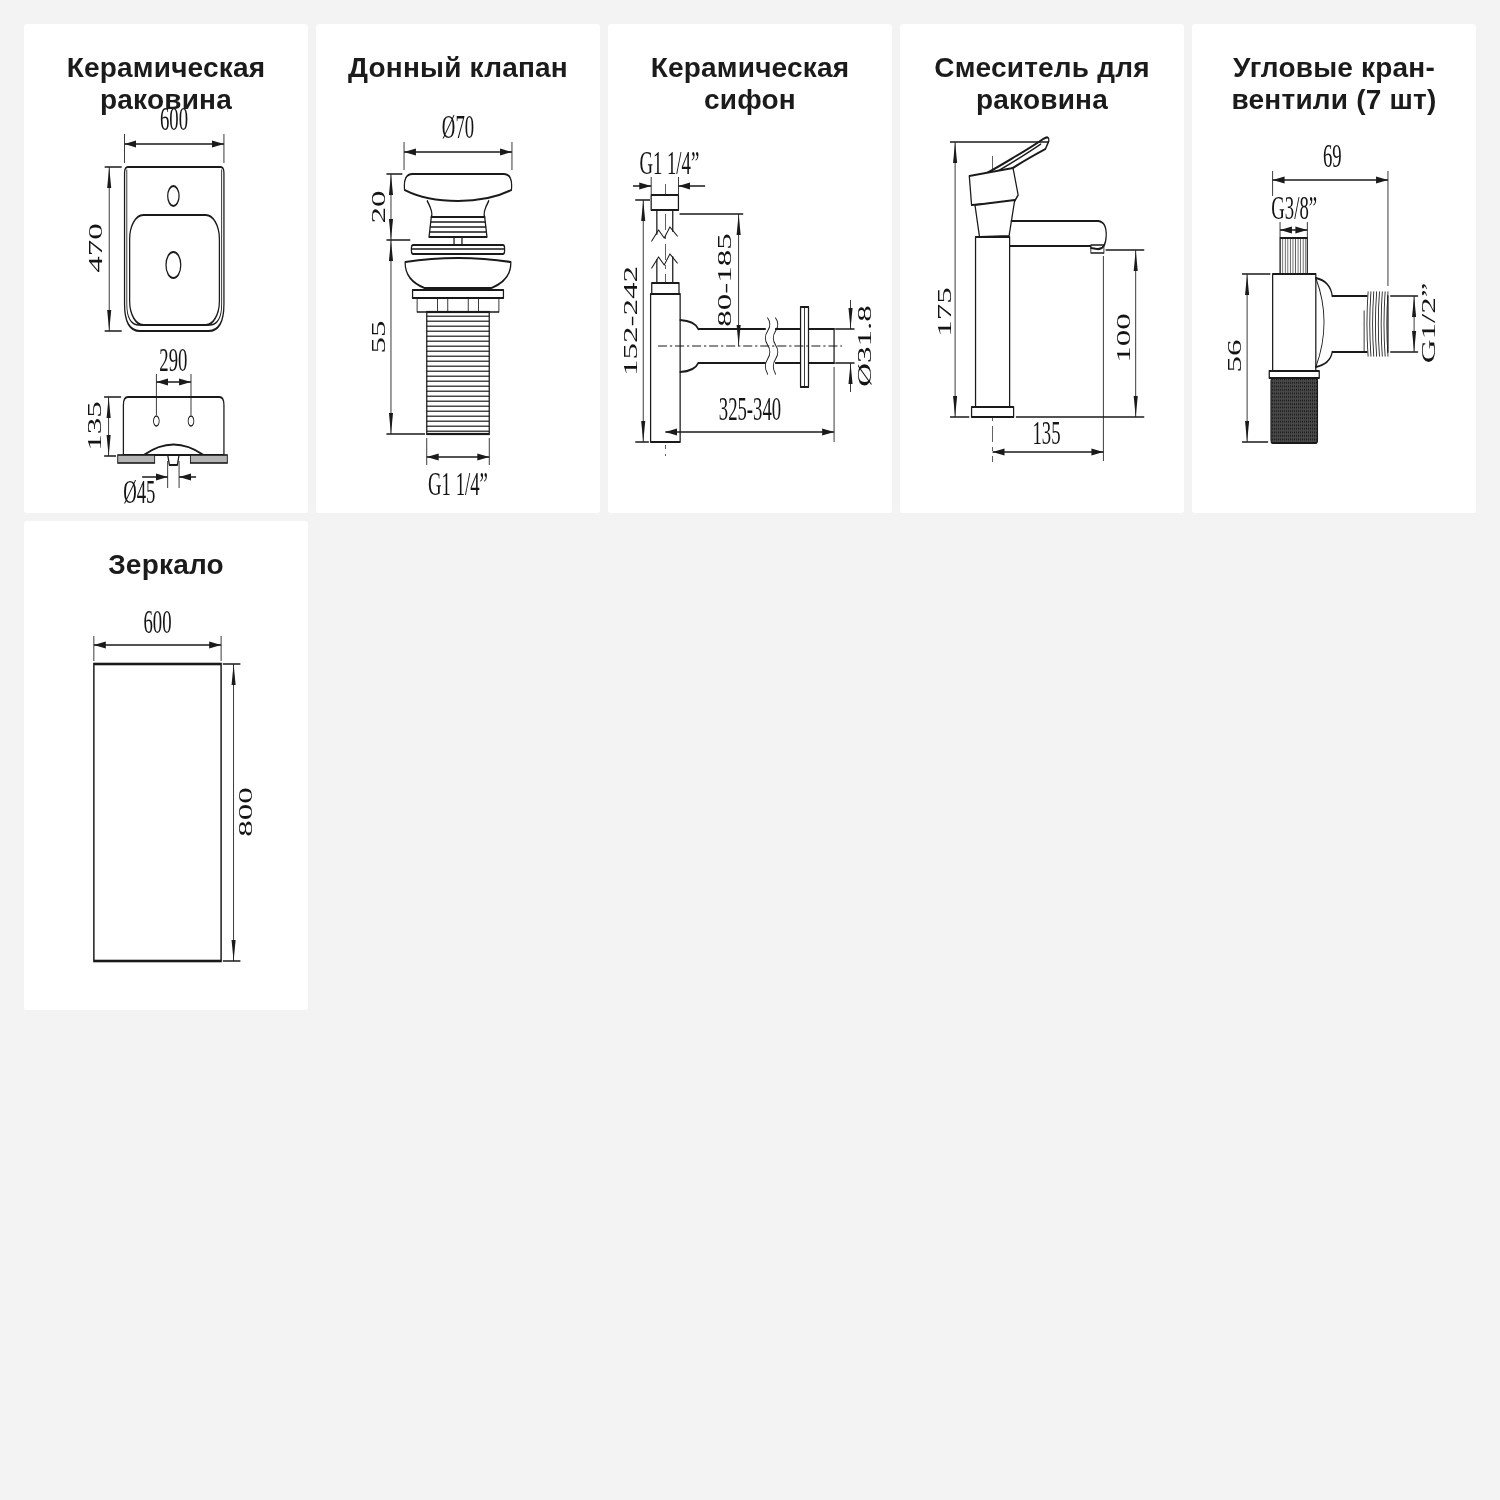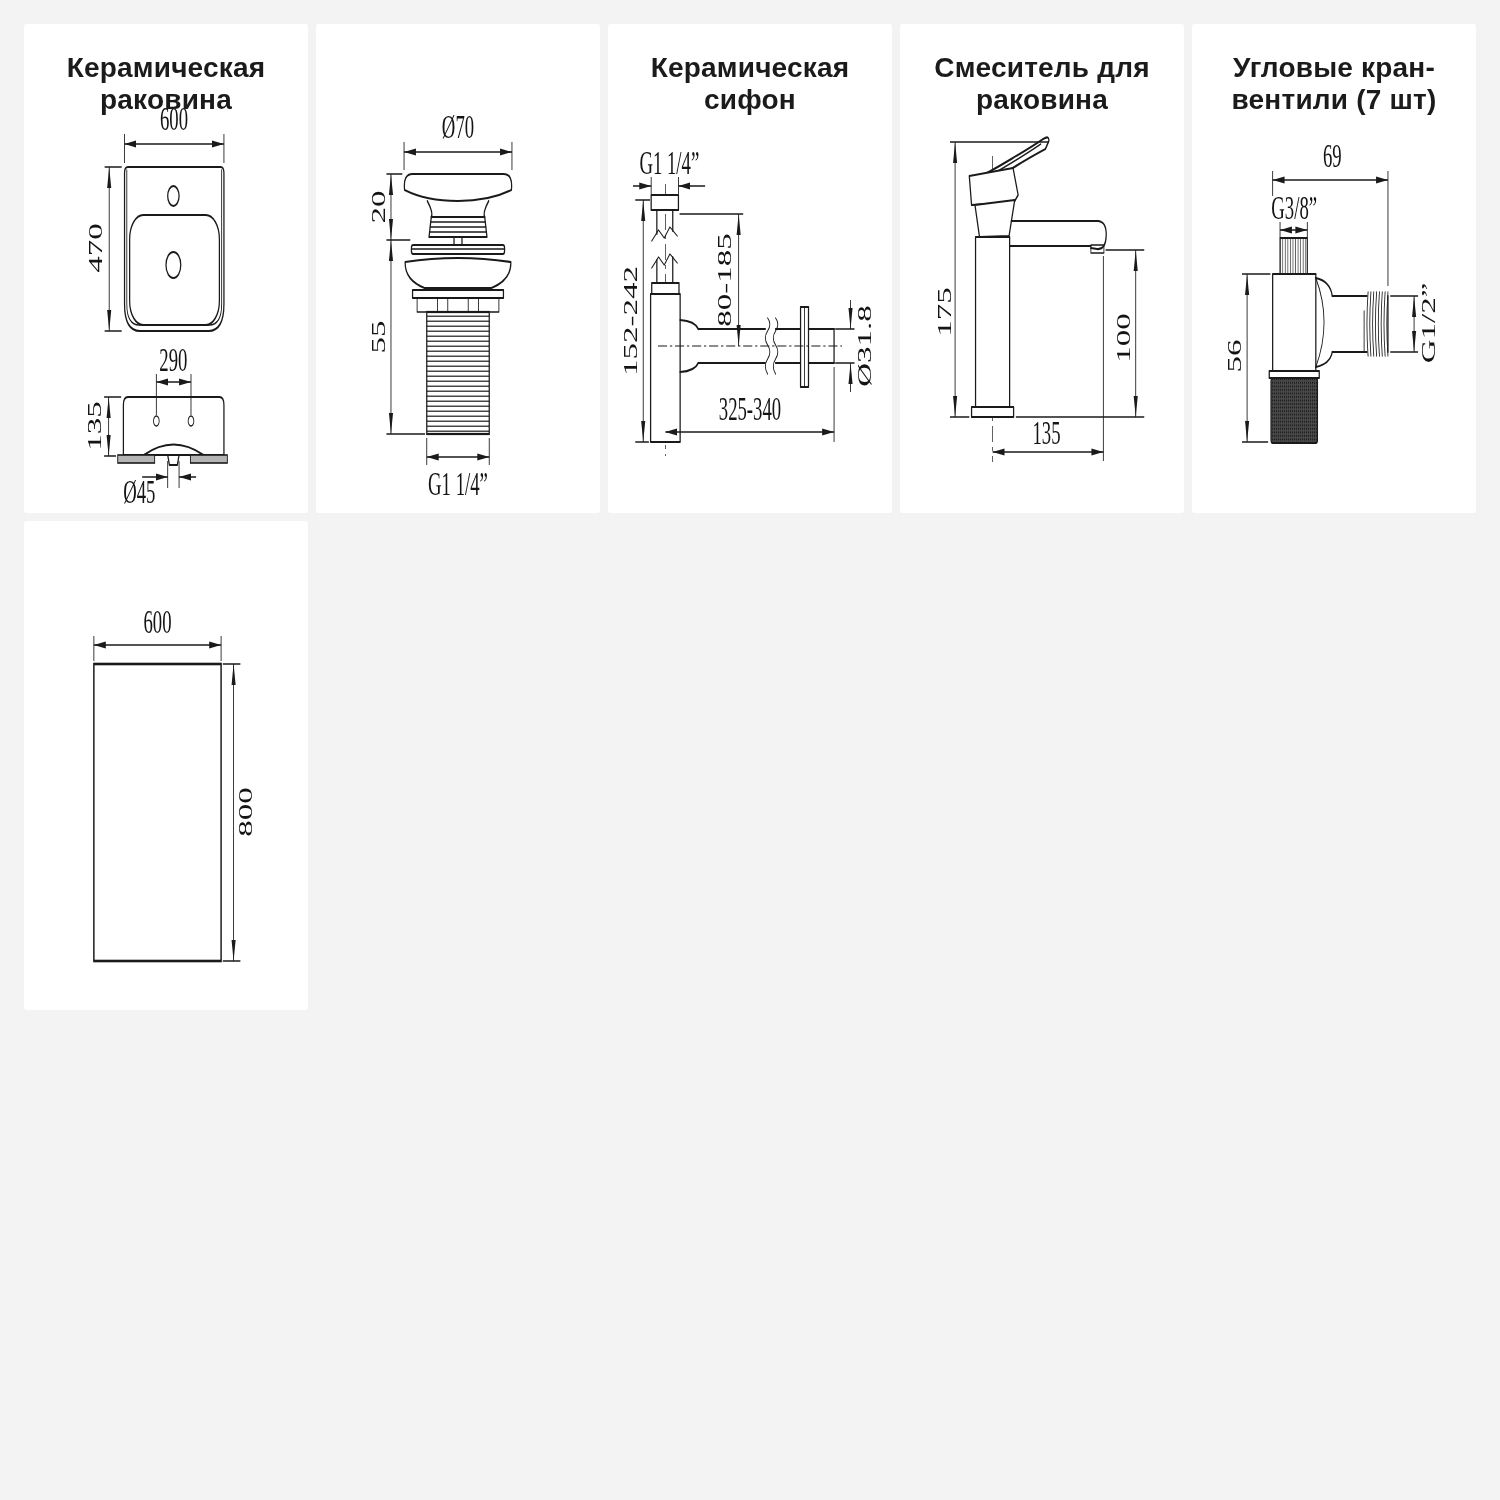--- a/index.html
+++ b/index.html
@@ -97,20 +97,21 @@
           <line class="d" x1="253" y1="437" x2="253" y2="464"></line>
           <line class="d" x1="273" y1="437" x2="273" y2="464"></line>
           <line class="d" x1="208" y1="453" x2="253" y2="453" marker-end="url(#ar1)"></line>
           <line class="d" x1="303" y1="453" x2="273" y2="453" marker-end="url(#ar1)"></line>
           <text class="dt" x="203" y="479" text-anchor="middle">Ø45</text>
         </g>
       </svg>
     </div>
 
     <div class="card">
+      <div class="card-title">Донный клапан</div>
       <svg class="draw" viewBox="0 0 500 489" preserveAspectRatio="none">
         <defs>
           <marker id="ar2" markerUnits="userSpaceOnUse" markerWidth="22" markerHeight="10" refX="21" refY="5" orient="auto-start-reverse">
             <path d="M0,1.4 L21,5 L0,8.6 Z" fill="#1a1a1a"></path>
           </marker>
           <pattern id="thr2" width="10" height="5" patternUnits="userSpaceOnUse">
             <rect width="10" height="5" fill="#ffffff"></rect>
             <line x1="0" y1="2.2" x2="10" y2="2.2" stroke="#1a1a1a" stroke-width="1.2"></line>
           </pattern>
         </defs>
@@ -303,20 +304,21 @@
 
           <line class="d" x1="349" y1="272" x2="398" y2="272"></line>
           <line class="d" x1="349" y1="328" x2="398" y2="328"></line>
           <line class="d" x1="391" y1="272" x2="391" y2="328" marker-start="url(#ar5)" marker-end="url(#ar5)"></line>
           <text class="dt" x="417" y="310" transform="rotate(-90 417 299)" text-anchor="middle">G1/2”</text>
         </g>
       </svg>
     </div>
 
     <div class="card">
+      <div class="card-title">Зеркало</div>
       <svg class="draw" viewBox="0 0 500 489" preserveAspectRatio="none">
         <defs>
           <marker id="ar6" markerUnits="userSpaceOnUse" markerWidth="22" markerHeight="10" refX="21" refY="5" orient="auto-start-reverse">
             <path d="M0,1.4 L21,5 L0,8.6 Z" fill="#1a1a1a"></path>
           </marker>
         </defs>
         <rect x="123" y="143" width="224" height="297" fill="#ffffff" stroke="#1a1a1a" stroke-width="2.6"></rect>
         <g>
           <text class="dt" x="235" y="112" text-anchor="middle">600</text>
           <line class="d" x1="123" y1="115" x2="123" y2="140"></line>

